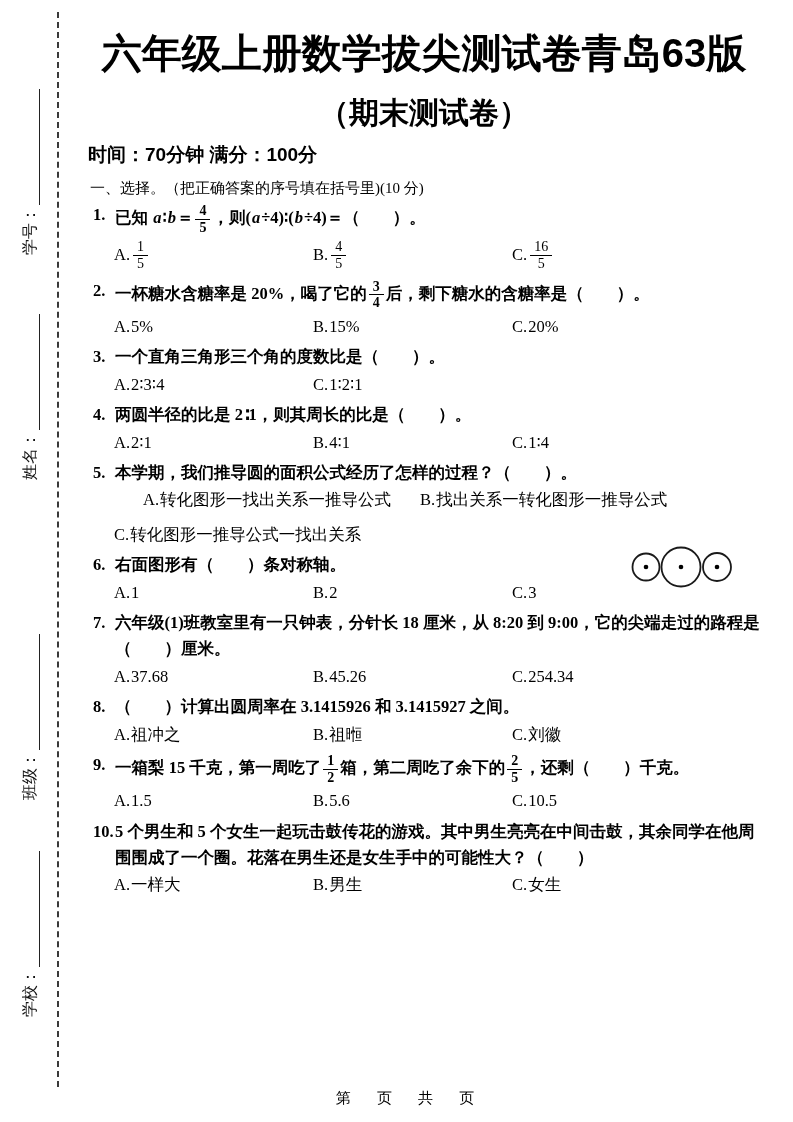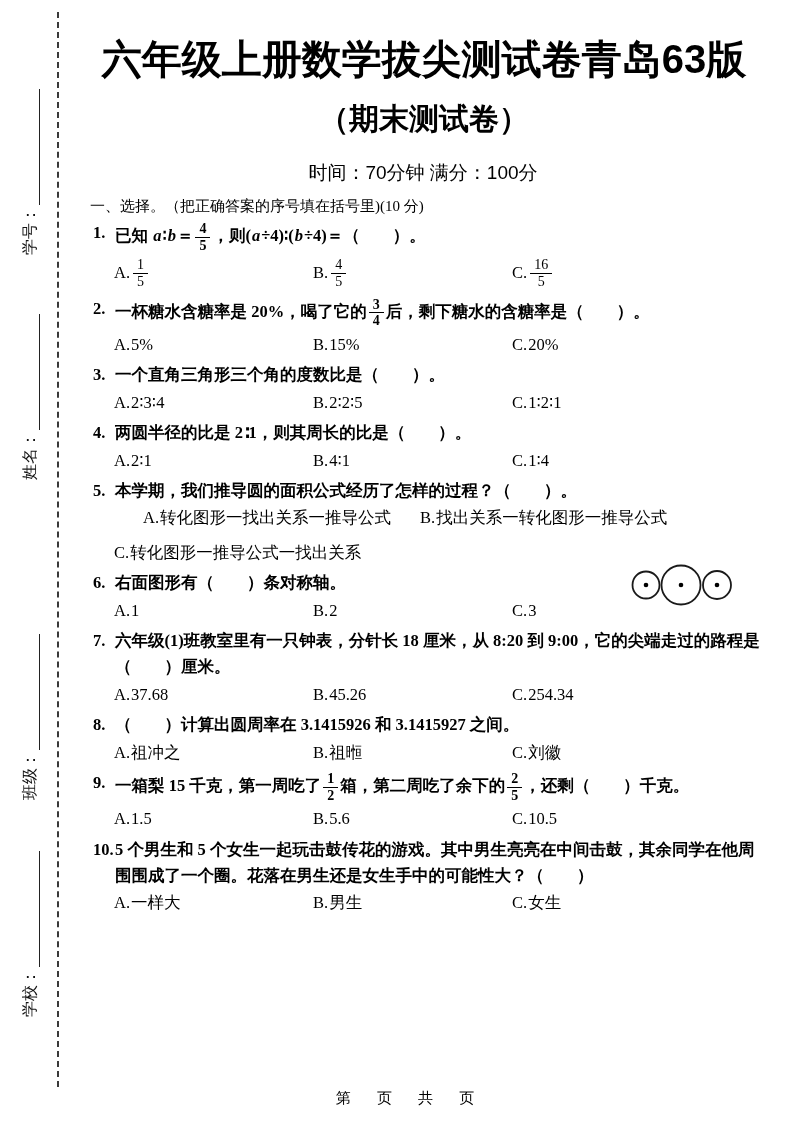--- a/index.html
+++ b/index.html
@@ -10,26 +10,26 @@
   .seal-line{position:absolute;left:57px;top:12px;height:1075px;width:0;
              border-left:2.5px dashed #3a3a3a;}
 
   
   .margin-field{position:absolute;width:180px;height:30px;left:-60px;
                 transform:rotate(-90deg);display:flex;align-items:center;
                 font-size:16px;color:#111;}
   .margin-field .blank{width:116px;height:0;border-bottom:1.5px solid #222;
                        align-self:flex-end;margin-bottom:5px;margin-left:2px;}
 
-  .content{position:absolute;left:88px;top:10px;width:672px;}
+  .content{position:absolute;left:88px;top:4px;width:672px;}
 
   .title{font-size:40px;font-weight:bold;text-align:center;margin:22px 0 0 0;
          white-space:nowrap;letter-spacing:0;}
   .subtitle{font-size:30px;font-weight:bold;text-align:center;margin-top:12px;white-space:nowrap;}
-  .meta{font-size:19px;font-weight:normal;text-align:center;margin:20px 2px 3px 0;}
+  .meta{font-size:19px;font-weight:bold;text-align:left;margin:8px 2px 3px 0;}
 
   table.score{width:100%;border-collapse:collapse;table-layout:fixed;}
   table.score td{border:2px solid #222;text-align:center;vertical-align:middle;
                  font-size:21px;font-weight:bold;}
   table.score tr.r1 td{height:44px;}
   table.score tr.r2 td{height:40px;}
 
   .section-heading{font-size:15px;font-weight:normal;margin:11px 0 2px 2px;
                    font-family:"Liberation Serif",serif;}
 
@@ -113,21 +113,20 @@
             <span class="opt opt-c"><span class="opt-label">C.</span><span>20%</span></span>
           </div>
         </div>
         <div class="question">
           <div class="q-stem">
             <span class="q-num">3.</span>
             <span class="q-text">一个直角三角形三个角的度数比是（　　）。</span>
           </div>
           <div class="q-options">
             <span class="opt opt-a"><span class="opt-label">A.</span><span>2∶3∶4</span></span>
-            <span class="opt opt-b"><span class="opt-label">B.</span><span>2∶2∶5</span></span>
             <span class="opt opt-c"><span class="opt-label">C.</span><span>1∶2∶1</span></span>
           </div>
         </div>
         <div class="question">
           <div class="q-stem">
             <span class="q-num">4.</span>
             <span class="q-text">两圆半径的比是 2∶1，则其周长的比是（　　）。</span>
           </div>
           <div class="q-options">
             <span class="opt opt-a"><span class="opt-label">A.</span><span>2∶1</span></span>

